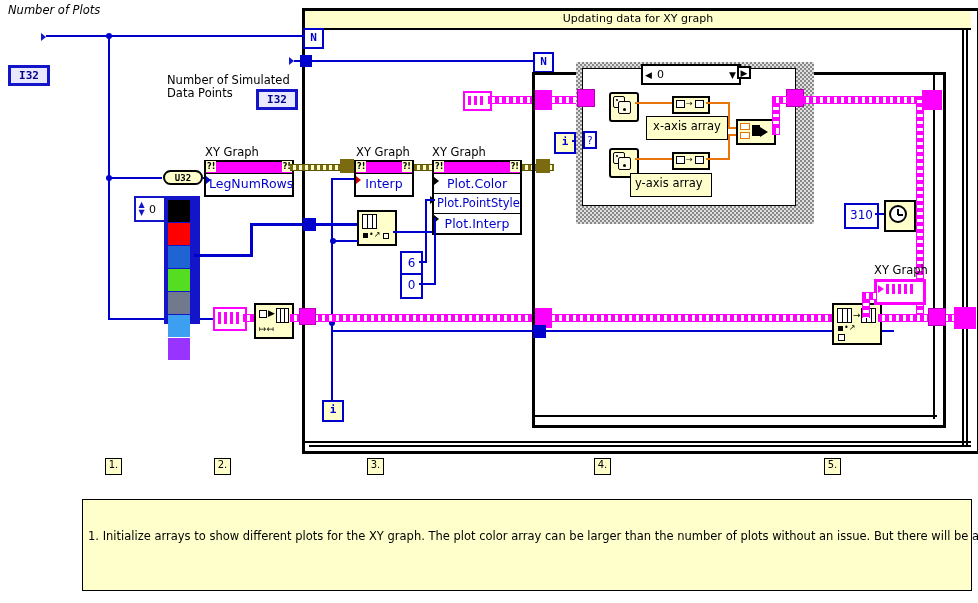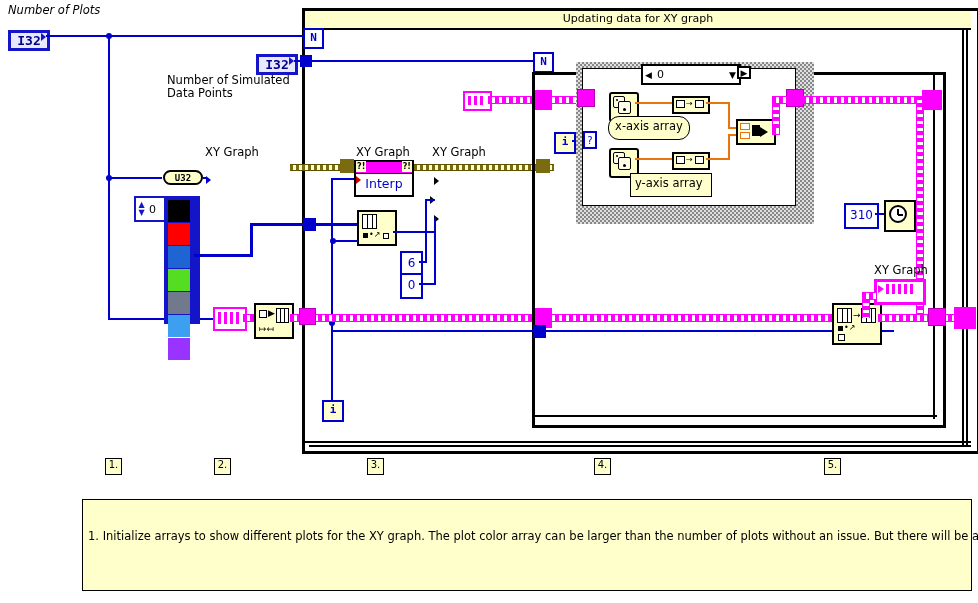--- a/index.html
+++ b/index.html
@@ -22,22 +22,22 @@
       border-left:1px solid #ff00ff;border-right:1px solid #ff00ff;box-sizing:content-box;}
   .wdark-h{position:absolute;height:5px;background:
       repeating-linear-gradient(90deg,#7a6a10 0 3px,#ffffcc 3px 6px);
       border-top:1px solid #5d5200;border-bottom:1px solid #5d5200;box-sizing:content-box;}
   
   .term{position:absolute;border:2px solid #0000cd;background:#ffffff;
         font-size:9px;font-weight:bold;color:#0000cd;text-align:center;
         font-family:"DejaVu Sans Mono","Liberation Mono",monospace;}
   .ctrlterm{position:absolute;border:3px solid #1414c8;background:#e8e8ff;
         display:flex;align-items:center;justify-content:center;
-        font-size:13px;font-weight:bold;color:#00008b;
-        font-family:"DejaVu Sans Mono","Liberation Mono",monospace;}
+        font-size:11px;font-weight:bold;color:#00008b;
+        font-family:"DejaVu Sans Mono","Liberation Mono",monospace;margin-top:35px;}
   .numconst{position:absolute;border:2px solid #0000cd;background:#fff;color:#0000cd;
         font-size:12px;text-align:center;font-family:"DejaVu Sans","Liberation Sans",sans-serif;}
   
   .loop{position:absolute;border:3px solid #000;background:transparent;}
   .loopband{position:absolute;background:#ffffcc;border-bottom:2px solid #000;
         font-size:11px;text-align:center;color:#000;line-height:15px;}
   .caseframe{position:absolute;border:6px solid transparent;
         background-image:repeating-conic-gradient(#888 0% 25%, #e0e0e0 0% 50%);
         background-size:4px 4px;background-clip:border-box;padding:0;}
   
@@ -108,20 +108,24 @@
 Data Points</span></div>
   <div class="ctrlterm" style="left:256px;top:54px;width:36px;height:15px;">I32</div>
   <div class="abs" style="left:289px;top:57px;width:0;height:0;border-top:4px solid transparent;border-bottom:4px solid transparent;border-left:5px solid #1414c8;"></div>
   <div class="wblue" style="left:294px;top:60px;width:242px;height:2px;"></div>
 
   <div class="tunnelblue" style="left:300px;top:55px;width:12px;height:12px;"></div>
 
   <div class="term" style="left:533px;top:52px;width:17px;height:17px;line-height:15px;font-size:11px;">N</div>
 
   <div class="lbl" style="left:205px;top:146px;">XY Graph</div>
+  <div class="pnode" style="left:204px;top:160px;width:86px;height:33px;">
+    <div class="pnhdr"></div>
+    <div class="pnrow">LegNumRows</div>
+  </div>
   <div class="abs" style="left:206px;top:176px;width:0;height:0;border-top:4px solid transparent;border-bottom:4px solid transparent;border-left:5px solid #0000cd;"></div>
 
   <div class="wdark-h" style="left:290px;top:164px;width:66px;"></div>
   <div class="abs" style="left:340px;top:159px;width:14px;height:14px;background:#7a6a10;"></div>
   <div class="wdark-h" style="left:354px;top:164px;width:200px;"></div>
   <div class="abs" style="left:536px;top:159px;width:14px;height:14px;background:#7a6a10;"></div>
 
   <div class="idxbox" style="left:134px;top:196px;width:34px;height:22px;">
     <span style="display:inline-block;width:11px;text-align:center;font-size:8px;color:#1414c8;line-height:8px;">▲<br>▼</span>
     <span style="padding-left:2px;">0</span>
@@ -163,20 +167,26 @@
   <div class="term" style="left:322px;top:400px;width:18px;height:18px;line-height:16px;font-size:11px;background:#ffffcc;">i</div>
 
   <div class="lbl" style="left:356px;top:146px;">XY Graph</div>
   <div class="pnode" style="left:354px;top:160px;width:56px;height:33px;">
     <div class="pnhdr"></div>
     <div class="pnrow">Interp</div>
   </div>
   <div class="abs" style="left:356px;top:176px;width:0;height:0;border-top:4px solid transparent;border-bottom:4px solid transparent;border-left:5px solid #cc0000;"></div>
 
   <div class="lbl" style="left:432px;top:146px;">XY Graph</div>
+  <div class="pnode" style="left:432px;top:160px;width:86px;height:71px;">
+    <div class="pnhdr"></div>
+    <div class="pnrow">Plot.Color</div>
+    <div class="pnrow" style="font-size:11.5px;">Plot.PointStyle</div>
+    <div class="pnrow">Plot.Interp</div>
+  </div>
   <div class="abs" style="left:434px;top:177px;width:0;height:0;border-top:4px solid transparent;border-bottom:4px solid transparent;border-left:5px solid #000;"></div>
   <div class="abs" style="left:430px;top:196px;width:0;height:0;border-top:4px solid transparent;border-bottom:4px solid transparent;border-left:5px solid #000;"></div>
   <div class="abs" style="left:434px;top:215px;width:0;height:0;border-top:4px solid transparent;border-bottom:4px solid transparent;border-left:5px solid #000;"></div>
 
   <div class="numconst" style="left:400px;top:251px;width:19px;height:22px;line-height:20px;">6</div>
   <div class="numconst" style="left:400px;top:273px;width:19px;height:22px;line-height:20px;">0</div>
 
   <div class="wblue" style="left:419px;top:261px;width:8px;height:2px;"></div>
   <div class="wblue" style="left:425px;top:199px;width:2px;height:63px;"></div>
   <div class="wblue" style="left:425px;top:199px;width:10px;height:2px;"></div>
@@ -272,21 +282,21 @@
     <div class="abs" style="left:2px;top:2px;width:10px;height:7px;border:1.5px solid #e8740c;background:#fff;"></div>
     <div class="abs" style="left:2px;top:11px;width:10px;height:7px;border:1.5px solid #e8740c;background:#fff;"></div>
     <div class="abs" style="left:14px;top:4px;width:8px;height:11px;background:#000;"></div>
     <div class="abs" style="left:22px;top:6px;width:0;height:0;border-top:5px solid transparent;border-bottom:5px solid transparent;border-left:8px solid #000;"></div>
   </div>
 
   <div class="wmag-v" style="left:772px;top:96px;height:32px;"></div>
   <div class="wmag-h" style="left:772px;top:127px;width:8px;"></div>
   <div class="wmag-h" style="left:772px;top:96px;width:18px;"></div>
 
-  <div class="comment" style="left:608px;top:116px;width:72px;height:18px;line-height:15px;text-align:center;border-radius:11px;">x-axis array</div>
+  <div class="comment" style="left:646px;top:116px;width:72px;height:18px;line-height:15px;text-align:center;">x-axis array</div>
   <div class="comment" style="left:630px;top:173px;width:72px;height:18px;line-height:15px;">y-axis array</div>
 
   <div class="wmag-h" style="left:802px;top:96px;width:114px;"></div>
   <div class="wmag-v" style="left:916px;top:96px;height:222px;"></div>
   <div class="sr" style="left:922px;top:90px;width:16px;height:16px;background:#ff00ff;"></div>
 
   <div class="wmag-h" style="left:548px;top:314px;width:370px;"></div>
   <div class="tunnelblue" style="left:533px;top:325px;width:13px;height:13px;"></div>
   <div class="wblue" style="left:333px;top:330px;width:200px;height:2px;"></div>
   <div class="wblue" style="left:546px;top:330px;width:348px;height:2px;"></div>

